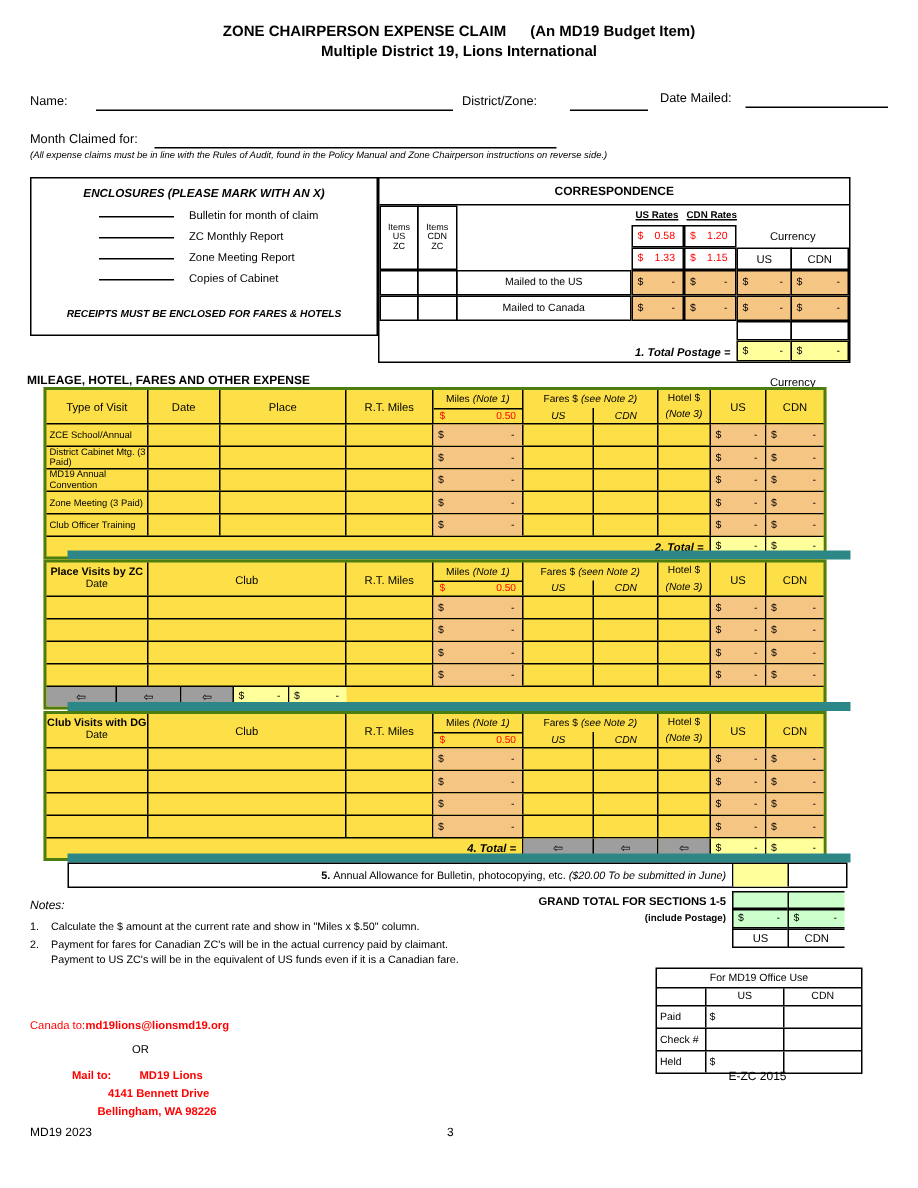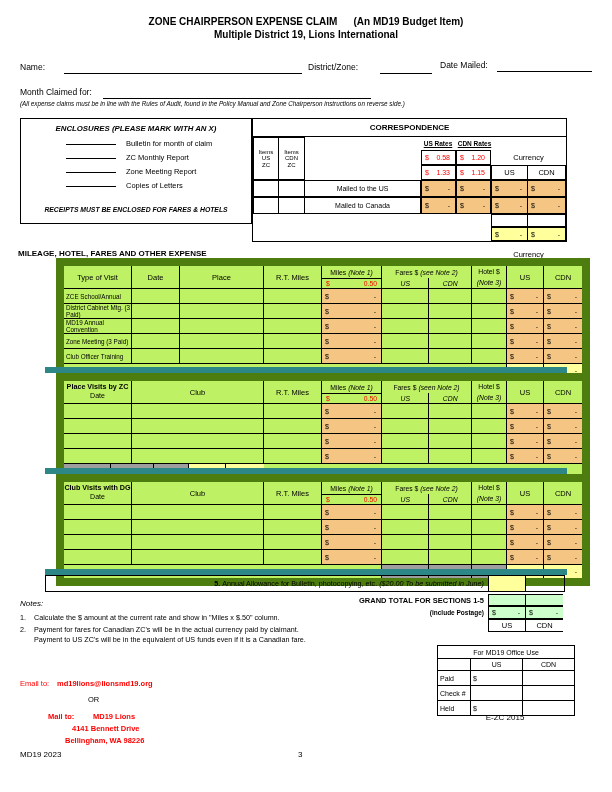--- a/index.html
+++ b/index.html
@@ -10,21 +10,21 @@
   .red{color:var(--red,#f00)}
   .line{position:absolute;border-bottom:1px solid #000;height:10px}
   
   .enc{position:absolute;left:20px;top:118px;width:230px;height:104px;border:1.5px solid #000}
   .corr{position:absolute;left:252px;top:118px;width:313px;height:122px;border:1.5px solid #000}
   .office{position:absolute;left:437px;top:645px;width:136px;border:1.2px solid #000}
   
   .ac{position:absolute;box-sizing:border-box;display:flex;align-items:center;justify-content:center;overflow:hidden;font-size:7px}
   .bd{border:1px solid #000}
   
-  .tbl{position:absolute;left:56px;width:518px;border:8px solid #4d7c0f;background:#bef264}
+  .tbl{position:absolute;left:29px;width:518px;border:2px solid #4d7c0f;background:#fde047}
   .row{display:flex;border-bottom:1px solid #000}
   .row:last-child{border-bottom:none}
   .c{box-sizing:border-box;border-right:1px solid #000;display:flex;align-items:center;justify-content:center;overflow:hidden;font-size:7.5px}
   .c.lc{border-right:none}
   .w1{width:68px}.w2{width:48px}.w3{width:84px}.w4{width:58px}.w5{width:60px}
   .w6{width:47px}.w7{width:43px}.w8{width:35px}.w9{width:37px}.w10{width:38px}
   .wclub{width:132px}.wf{width:90px}.wm18{width:443px}.wm14{width:318px}
   .h22{height:22px}.h14{height:14px}.h13{height:13px}.h12{height:12px}.h11{height:11px}
   .lbl{justify-content:flex-start;padding-left:2px;font-size:6.3px}
   .m{justify-content:space-between;padding:0 5px 0 3px;font-size:7px}
@@ -71,21 +71,21 @@
 
   <div class="enc">
     <div class="t b i" style="top:5px;left:0;width:100%;text-align:center;font-size:7.8px">ENCLOSURES (PLEASE MARK WITH AN X)</div>
     <div class="line" style="top:15px;left:45px;width:50px"></div>
     <span class="t" style="top:20px;left:105px;font-size:7.5px">Bulletin for month of claim</span>
     <div class="line" style="top:29px;left:45px;width:50px"></div>
     <span class="t" style="top:34px;left:105px;font-size:7.5px">ZC Monthly Report</span>
     <div class="line" style="top:43px;left:45px;width:50px"></div>
     <span class="t" style="top:48px;left:105px;font-size:7.5px">Zone Meeting Report</span>
     <div class="line" style="top:57px;left:45px;width:50px"></div>
-    <span class="t" style="top:62px;left:105px;font-size:7.5px">Copies of Letters</span>
+    <span class="t" style="top:62px;left:105px;font-size:7.5px">Copies of Cabinet</span>
     <div class="t b i" style="top:87px;left:0;width:100%;text-align:center;font-size:6.8px">RECEIPTS MUST BE ENCLOSED FOR FARES &amp; HOTELS</div>
   </div>
 
   <div class="corr">
     <div class="ac b" style="left:0;top:0;width:313px;height:18px;font-size:8px;border-bottom:1px solid #000">CORRESPONDENCE</div>
     <div class="ac b u" style="left:167px;top:18px;width:36px;height:13px;font-size:6.5px">US Rates</div>
     <div class="ac b u" style="left:203px;top:18px;width:37px;height:13px;font-size:6.5px">CDN Rates</div>
     <div class="ac bd" style="left:0;top:18px;width:26px;height:43px;flex-direction:column;font-size:6px;line-height:1.1">
       <span>Items</span>
       <span>US</span>
@@ -152,20 +152,21 @@
         <span>-</span>
       </div>
     <div class="ac bd m or" style="left:274px;top:78px;width:39px;height:17px">
         <span>$</span>
         <span>-</span>
       </div>
 
     <div class="ac bd" style="left:238px;top:95px;width:37px;height:13px"></div>
     <div class="ac bd" style="left:274px;top:95px;width:39px;height:13px"></div>
 
+    <div class="ac b i" style="left:0;top:108px;width:234px;height:14px;justify-content:flex-end;font-size:7.5px">1. Total Postage =</div>
     <div class="ac bd m ye" style="left:238px;top:108px;width:37px;height:14px">
         <span>$</span>
         <span>-</span>
       </div>
     <div class="ac bd m ye" style="left:274px;top:108px;width:39px;height:14px">
         <span>$</span>
         <span>-</span>
       </div>
   </div>
 
@@ -636,21 +637,21 @@
   <div class="t note-line" style="top:613px;left:20px">
     <span class="num">1.</span><span>Calculate the $ amount at the current rate and show in "Miles x $.50" column.</span>
   </div>
   <div class="t note-line" style="top:625px;left:20px">
     <span class="num">2.</span><span>Payment for fares for Canadian ZC's will be in the actual currency paid by claimant.</span>
   </div>
   <div class="t note-line" style="top:635px;left:20px">
     <span class="num"></span><span>Payment to US ZC's will be in the equivalent of US funds even if it is a Canadian fare.</span>
   </div>
 
-  <span class="t red" style="top:679px;left:20px;font-size:7.5px">Email to:</span>
+  <span class="t red" style="top:679px;left:20px;font-size:7.5px">Canada to:</span>
   <span class="t red b" style="top:679px;left:57px;font-size:7.5px">md19lions@lionsmd19.org</span>
   <span class="t" style="top:695px;left:88px;font-size:7.5px">OR</span>
   <span class="t red b" style="top:712px;left:48px;font-size:7.5px">Mail to:</span>
   <span class="t red b" style="top:712px;left:93px;font-size:7.5px">MD19 Lions</span>
   <span class="t red b" style="top:724px;left:72px;font-size:7.5px">4141 Bennett Drive</span>
   <span class="t red b" style="top:736px;left:65px;font-size:7.5px">Bellingham, WA 98226</span>
 
   <div class="office">
     <div class="row h12">
         <div class="c oc lc" style="width:100%">For MD19 Office Use</div>

